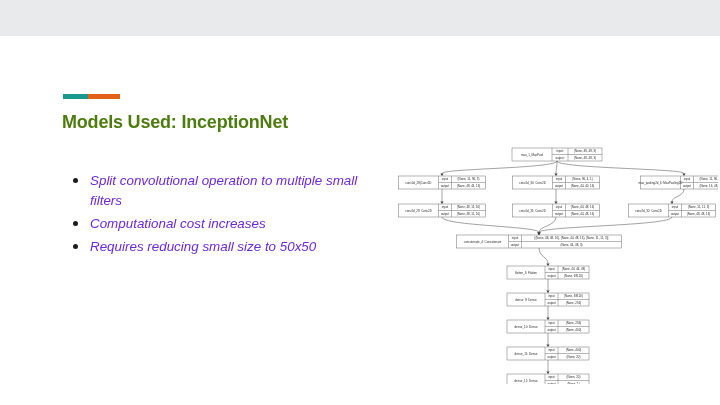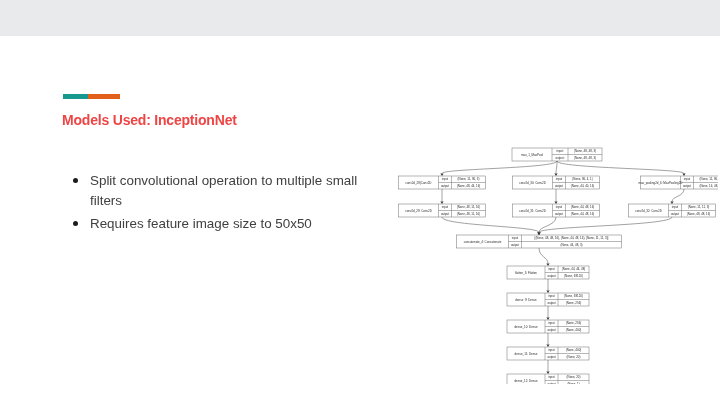--- a/index.html
+++ b/index.html
@@ -45,44 +45,45 @@
     display: flex;
   }
   #accent-rule .seg-teal   { width: 44%; height: 100%; background: #18998f; }
   #accent-rule .seg-orange { width: 56%; height: 100%; background: #e2601a; }
 
   
   #page-title {
     position: absolute;
     left: 62px;
     top: 76px;
-    font-size: 14px;
+    font-size: 18px;
     font-weight: bold;
-    color: #ef4444;
+    color: #4d7c0f;
     letter-spacing: -0.2px;
     white-space: nowrap;
   }
 
   
   #bullet-list {
     position: absolute;
     left: 70px;
     top: 135px;
     width: 310px;
     margin: 0;
     padding: 0;
     list-style: none;
   }
   #bullet-list li {
     position: relative;
     padding-left: 20px;
     margin-bottom: 3px;
     font-size: 13.4px;
     line-height: 20px;
-    color: #404040;
+    color: #6d28d9;
+    font-style: italic;
   }
   #bullet-list li .bullet-dot {
     position: absolute;
     left: 3px;
     top: 7px;
     width: 5px;
     height: 5px;
     border-radius: 50%;
     background: #1c1c1e;
   }
@@ -122,21 +123,25 @@
 
   <div id="page-title">Models Used: InceptionNet</div>
 
   <ul id="bullet-list">
     <li>
       <span class="bullet-dot"></span>
       <span>Split convolutional operation to multiple small filters</span>
     </li>
     <li>
       <span class="bullet-dot"></span>
-      <span>Requires feature image size to 50x50</span>
+      <span>Computational cost increases</span>
+    </li>
+    <li>
+      <span class="bullet-dot"></span>
+      <span>Requires reducing small size to 50x50</span>
     </li>
   </ul>
 
   <div id="model-diagram">
     <svg id="diagram-svg" viewBox="0 0 322 240" width="322" height="240">
         <g>
           <rect x="116" y="4" width="90" height="13" class="dg-box"></rect>
           <line x1="156" y1="4" x2="156" y2="17" class="dg-line"></line>
           <line x1="172" y1="4" x2="172" y2="17" class="dg-line"></line>
           <line x1="156" y1="10.5" x2="206" y2="10.5" class="dg-line"></line>

